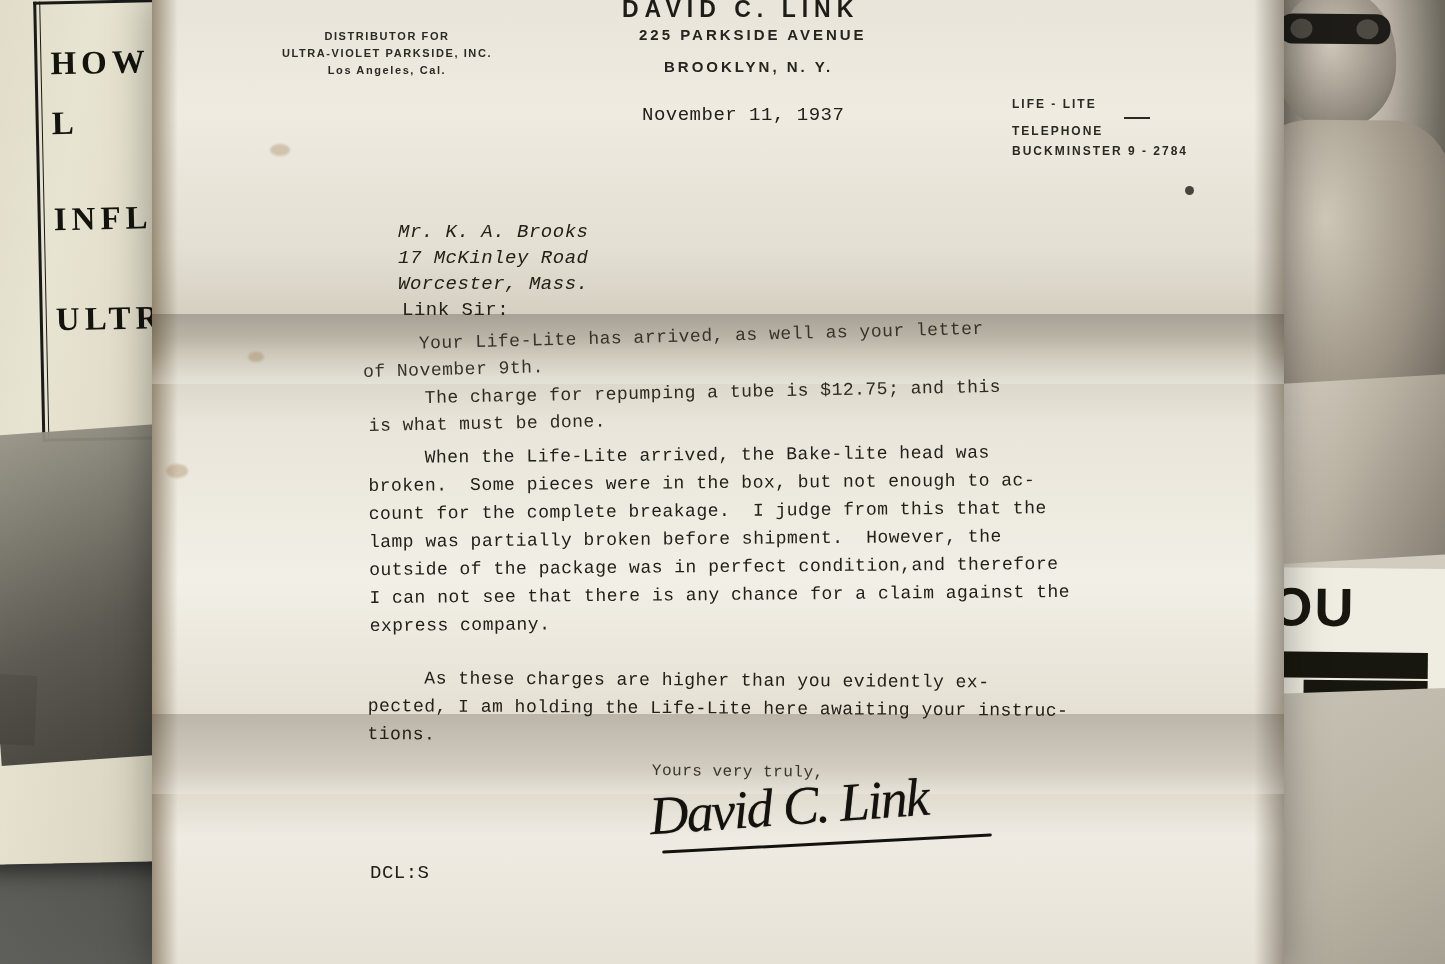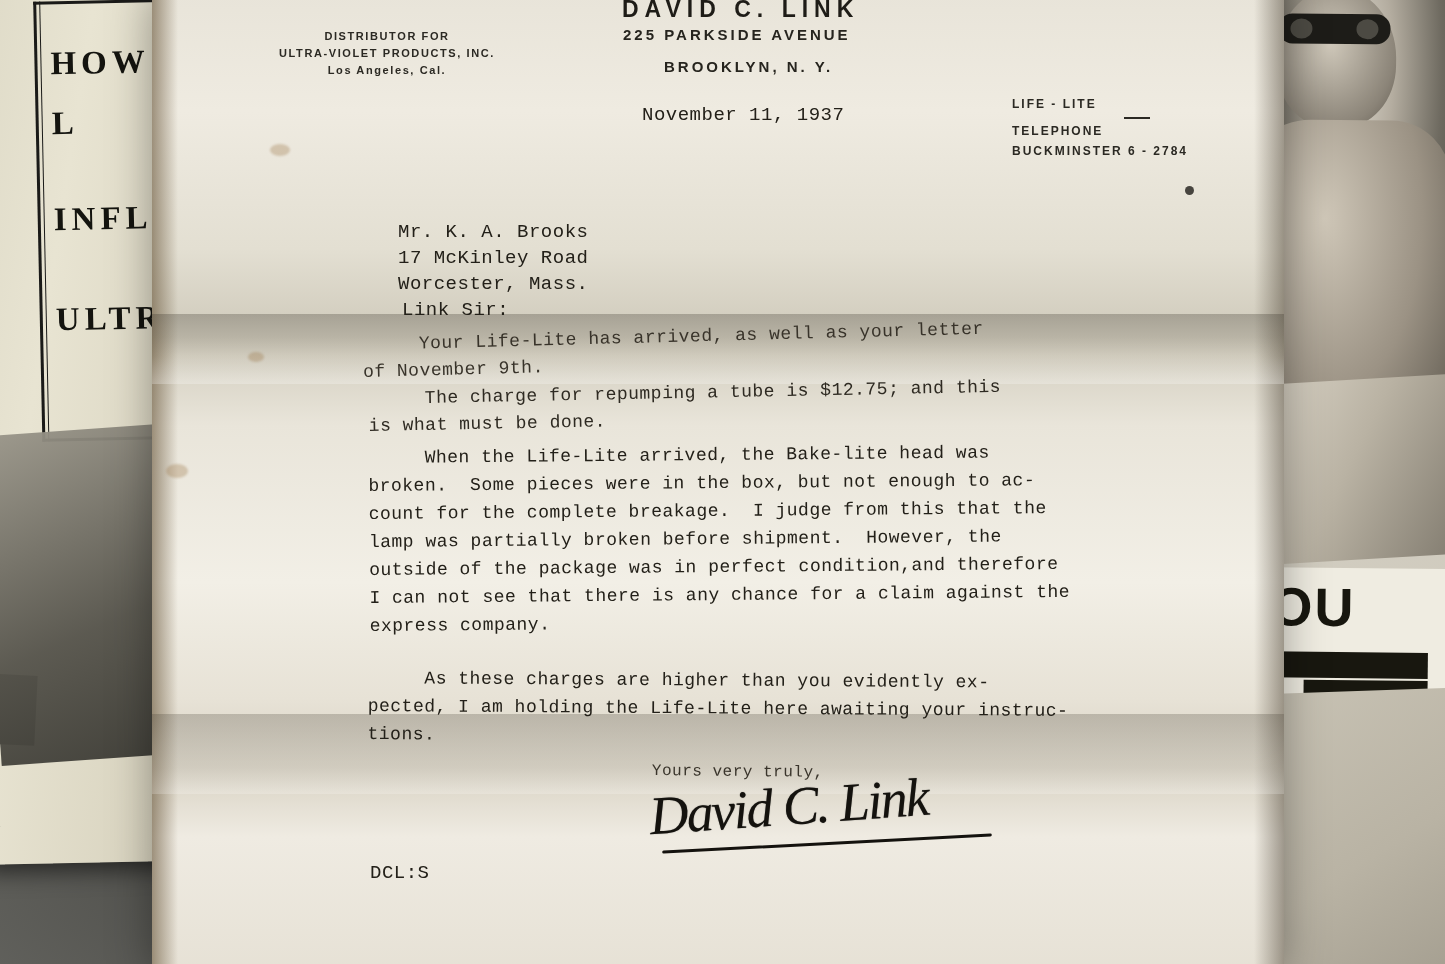--- a/index.html
+++ b/index.html
@@ -286,21 +286,21 @@
     top: 2px;
     font-family: "Liberation Sans", sans-serif;
     font-weight: bold;
     font-size: 23px;
     letter-spacing: 6px;
     color: #1e1c17;
     white-space: nowrap;
   }
   .lh-addr1 {
     position: absolute;
-    left: 471px;
+    left: 487px;
     top: 32px;
     font-family: "Liberation Sans", sans-serif;
     font-weight: bold;
     font-size: 15px;
     letter-spacing: 3px;
     color: #26241e;
     white-space: nowrap;
   }
   .lh-addr2 {
     position: absolute;
@@ -358,20 +358,21 @@
   .date {
     left: 490px;
     top: 110px;
     font-size: 19px;
   }
   .addressee {
     left: 246px;
     top: 225px;
     font-size: 19px;
     line-height: 26px;
+    font-style: italic;
   }
   .salutation {
     left: 250px;
     top: 305px;
     font-size: 19px;
   }
 
   
   .p1 {
     left: 210px;
@@ -502,28 +503,28 @@
     <div class="stain" style="left:118px; top:150px; width:20px; height:12px;"></div>
     <div class="stain" style="left:96px; top:358px; width:16px; height:10px;"></div>
     <div class="stain" style="left:14px; top:470px; width:22px; height:14px;"></div>
 
     <div class="punch" style="left:1033px; top:192px; width:9px; height:9px;"></div>
 
     <div class="lh-name">DAVID C. LINK</div>
     <div class="lh-addr1">225 PARKSIDE AVENUE</div>
     <div class="lh-addr2">BROOKLYN, N. Y.</div>
     <div class="lh-distrib" style="white-space:pre-line">DISTRIBUTOR FOR
-ULTRA-VIOLET PRODUCTS, INC.
+ULTRA-VIOLET PARKSIDE, INC.
 Los Angeles, Cal.</div>
 
     <div class="lh-right">
       <span>LIFE - LITE</span>
       <span class="dash"></span>
       <span>TELEPHONE</span><br>
-      <span>BUCKMINSTER 6 - 2784</span>
+      <span>BUCKMINSTER 9 - 2784</span>
     </div>
 
     <div class="tw date">November 11, 1937</div>
     <div class="tw addressee">Mr. K. A. Brooks
 17 McKinley Road
 Worcester, Mass.</div>
     <div class="tw salutation">Link Sir:</div>
 
     <div class="tw p1">     Your Life-Lite has arrived, as well as your letter
 of November 9th.</div>

